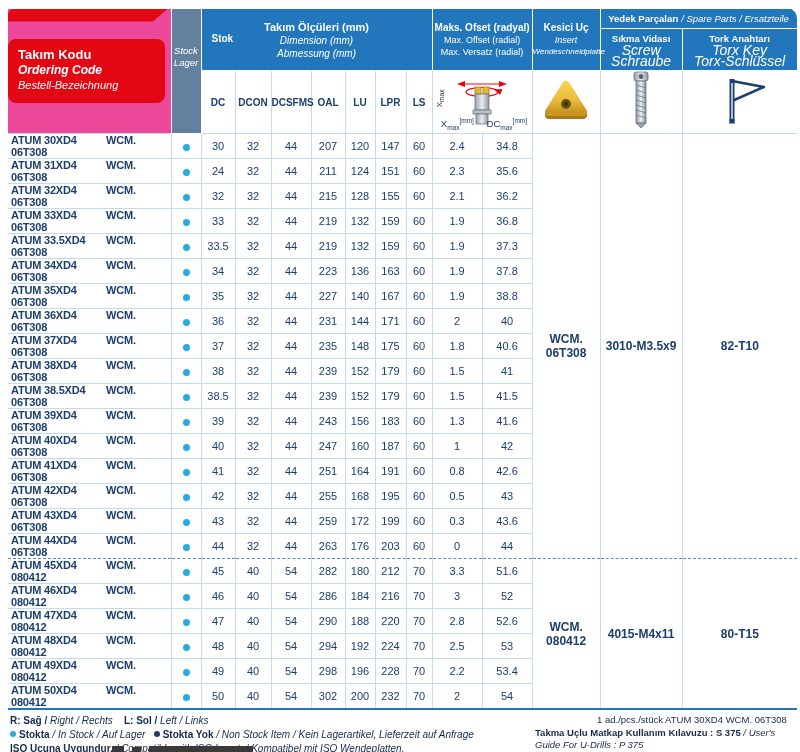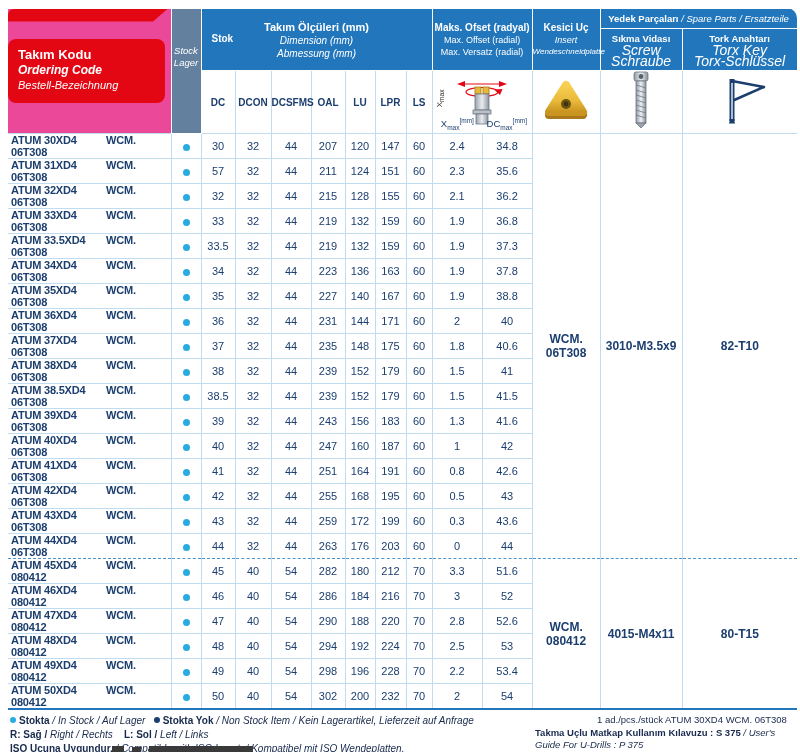--- a/index.html
+++ b/index.html
@@ -229,21 +229,21 @@
             <td class="val">60</td>
             <td class="val">2.4</td>
             <td class="val">34.8</td>
             <td class="group" rowspan="17">WCM. 06T308</td>
             <td class="group" rowspan="17">3010-M3.5x9</td>
             <td class="group" rowspan="17">82-T10</td>
           </tr>
           <tr>
             <td class="code"><span class="c1">ATUM 31XD4</span><span>WCM. 06T308</span></td>
             <td class="stockcell"><span class="dot"></span></td>
-            <td class="val">57</td>
+            <td class="val">24</td>
             <td class="val">32</td>
             <td class="val">44</td>
             <td class="val">211</td>
             <td class="val">124</td>
             <td class="val">151</td>
             <td class="val">60</td>
             <td class="val">2.3</td>
             <td class="val">35.6</td>
           </tr>
           <tr>
@@ -523,28 +523,28 @@
             <td class="val">54</td>
           </tr>
         </tbody>
   </table>
   </div>
   <div class="bottom-rule"></div>
 
   <div class="footer">
     <div class="f-left">
       <div>
+        <span class="b">R: Sağ /</span><span class="i"> Right / Rechts</span>
+        &nbsp;&nbsp;
+        <span class="b">L: Sol /</span><span class="i"> Left / Links</span>
+      </div>
+      <div>
         <span class="ldot"></span><span class="b">Stokta</span><span class="i"> / In Stock / Auf Lager</span>
         &nbsp;
         <span class="ldot navy"></span><span class="b">Stokta Yok</span><span class="i"> / Non Stock Item / Kein Lagerartikel, Lieferzeit auf Anfrage</span>
-      </div>
-      <div>
-        <span class="b">R: Sağ /</span><span class="i"> Right / Rechts</span>
-        &nbsp;&nbsp;
-        <span class="b">L: Sol /</span><span class="i"> Left / Links</span>
       </div>
       <div>
         <span class="b">ISO Ucuna Uygundur.</span><span class="i"> / Compatible with ISO Insert. / Kompatibel mit ISO Wendeplatten.</span>
       </div>
     </div>
     <div class="f-right">
       <div class="ind">1 ad./pcs./stück ATUM 30XD4 WCM. 06T308</div>
       <div>
         <span class="b">Takma Uçlu Matkap Kullanım Kılavuzu : S 375</span><span class="i"> / User's Guide For U-Drills : P 375</span>
       </div>

